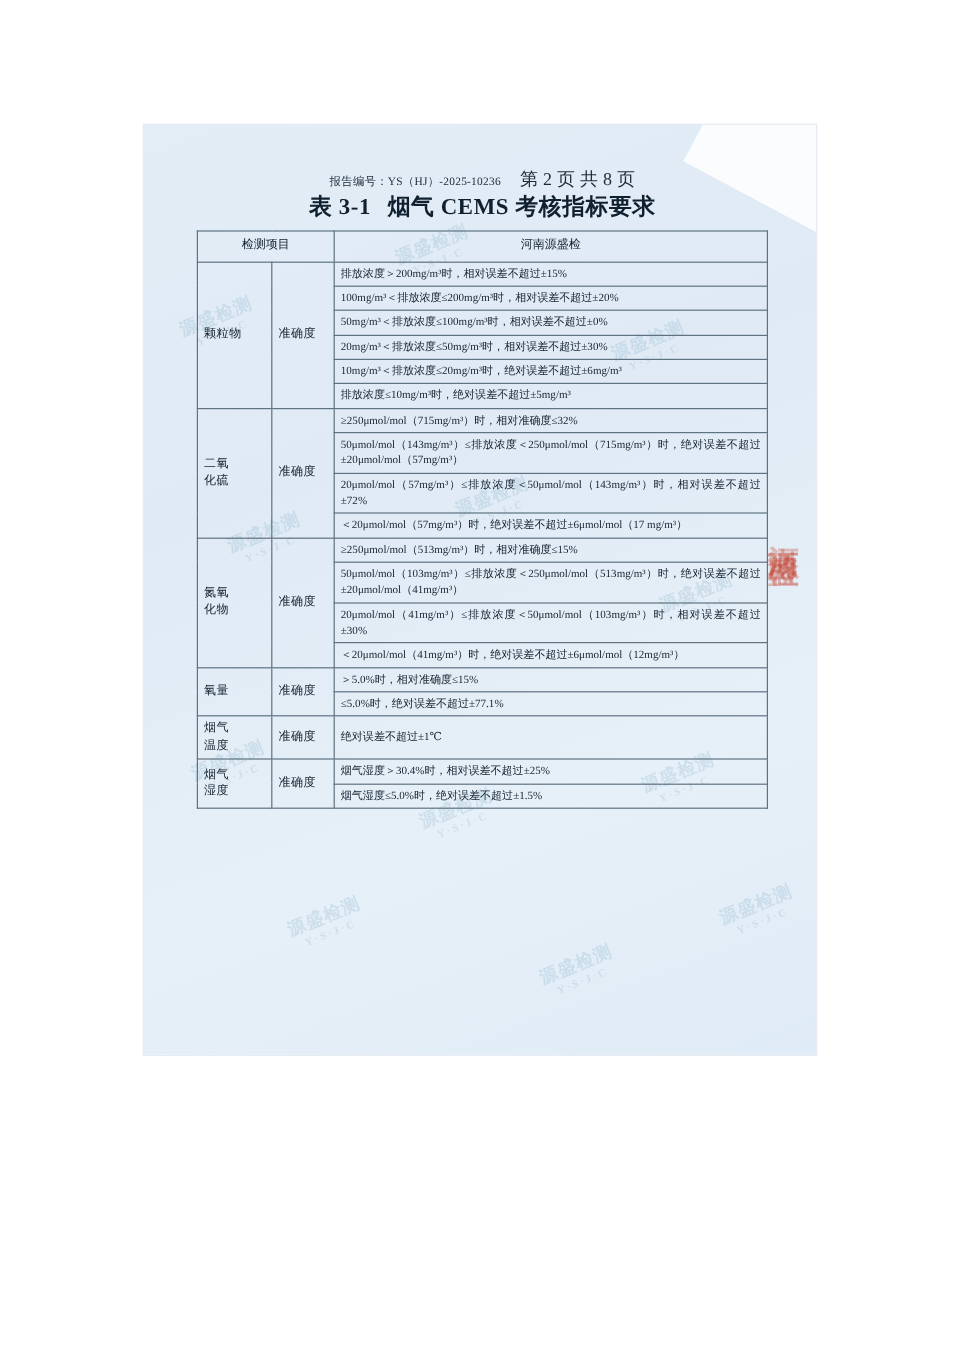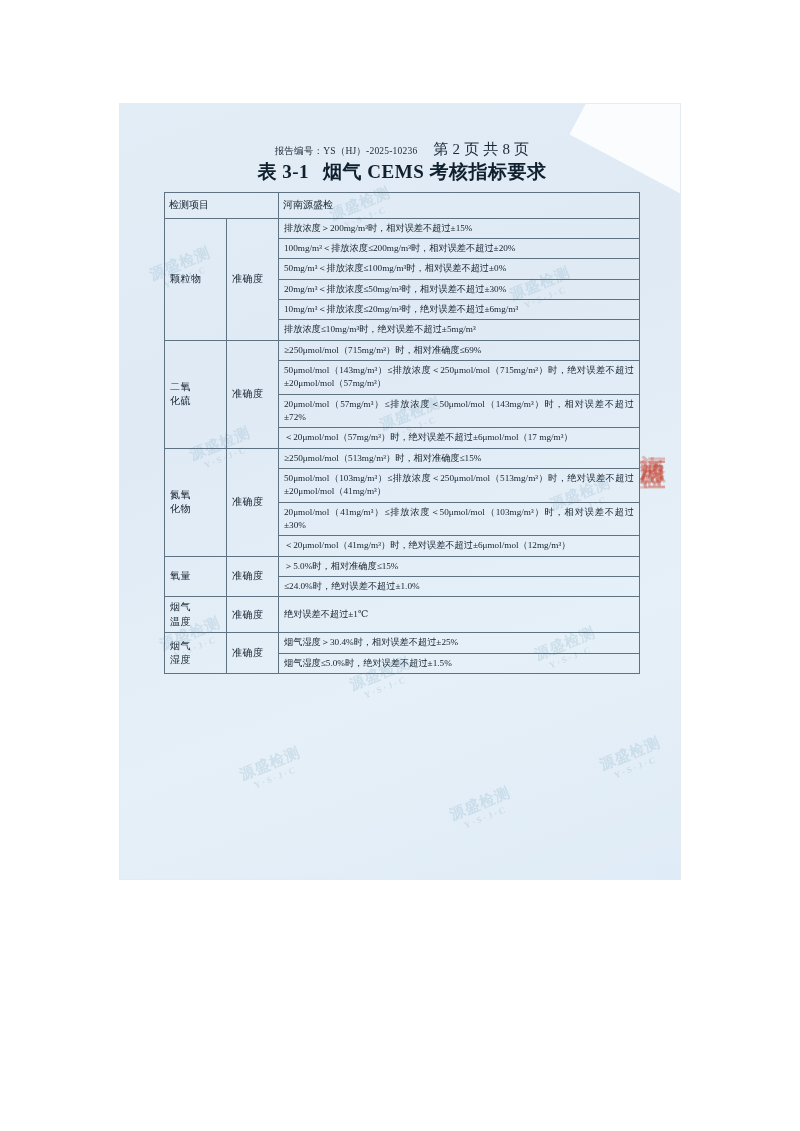--- a/index.html
+++ b/index.html
@@ -80,21 +80,21 @@
     font-size: 9.2px;
     line-height: 1.45;
   }
   table.cems td, table.cems th {
     border: 1px solid #5f7282;
     padding: 3px 5px;
     vertical-align: middle;
   }
   table.cems thead th {
     font-weight: normal;
-    text-align: left;
+    text-align: center;
     padding: 5px 4px;
     font-size: 10px;
   }
   .col-item { width: 62px; }
   .col-sub  { width: 52px; }
   td.item, td.sub {
     text-align: left;
     font-size: 10px;
     letter-spacing: .5px;
   }
@@ -210,21 +210,21 @@
           <tr>
               <td class="req">排放浓度≤10mg/m³时，绝对误差不超过±5mg/m³</td>
             </tr>
 
           <tr>
             <td class="item" rowspan="4">
               <div>二氧</div>
               <div>化硫</div>
             </td>
             <td class="sub" rowspan="4">准确度</td>
-            <td class="req">≥250μmol/mol（715mg/m³）时，相对准确度≤69%</td>
+            <td class="req">≥250μmol/mol（715mg/m³）时，相对准确度≤32%</td>
           </tr>
           <tr>
               <td class="req just">50μmol/mol（143mg/m³）≤排放浓度＜250μmol/mol（715mg/m³）时，绝对误差不超过±20μmol/mol（57mg/m³）</td>
             </tr>
           <tr>
               <td class="req just">20μmol/mol（57mg/m³）≤排放浓度＜50μmol/mol（143mg/m³）时，相对误差不超过±72%</td>
             </tr>
           <tr>
               <td class="req just">＜20μmol/mol（57mg/m³）时，绝对误差不超过±6μmol/mol（17 mg/m³）</td>
             </tr>
@@ -246,21 +246,21 @@
           <tr>
               <td class="req just">＜20μmol/mol（41mg/m³）时，绝对误差不超过±6μmol/mol（12mg/m³）</td>
             </tr>
 
           <tr>
             <td class="item" rowspan="2">氧量</td>
             <td class="sub" rowspan="2">准确度</td>
             <td class="req">＞5.0%时，相对准确度≤15%</td>
           </tr>
           <tr>
-              <td class="req">≤24.0%时，绝对误差不超过±1.0%</td>
+              <td class="req">≤5.0%时，绝对误差不超过±77.1%</td>
             </tr>
 
           <tr>
             <td class="item">
               <div>烟气</div>
               <div>温度</div>
             </td>
             <td class="sub">准确度</td>
             <td class="req">绝对误差不超过±1℃</td>
           </tr>

